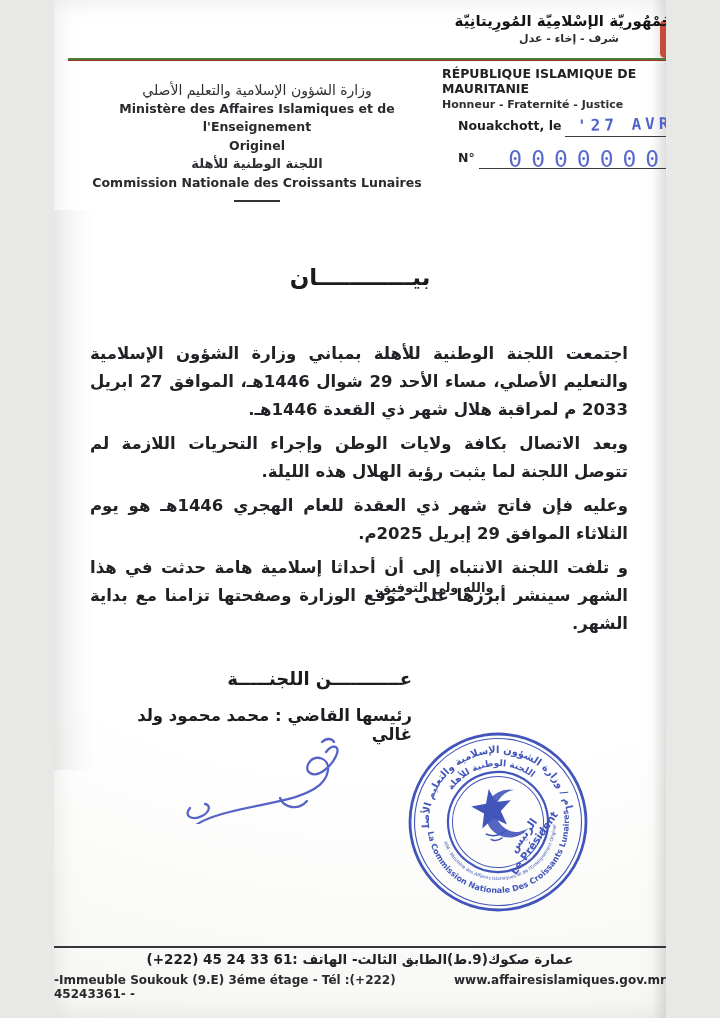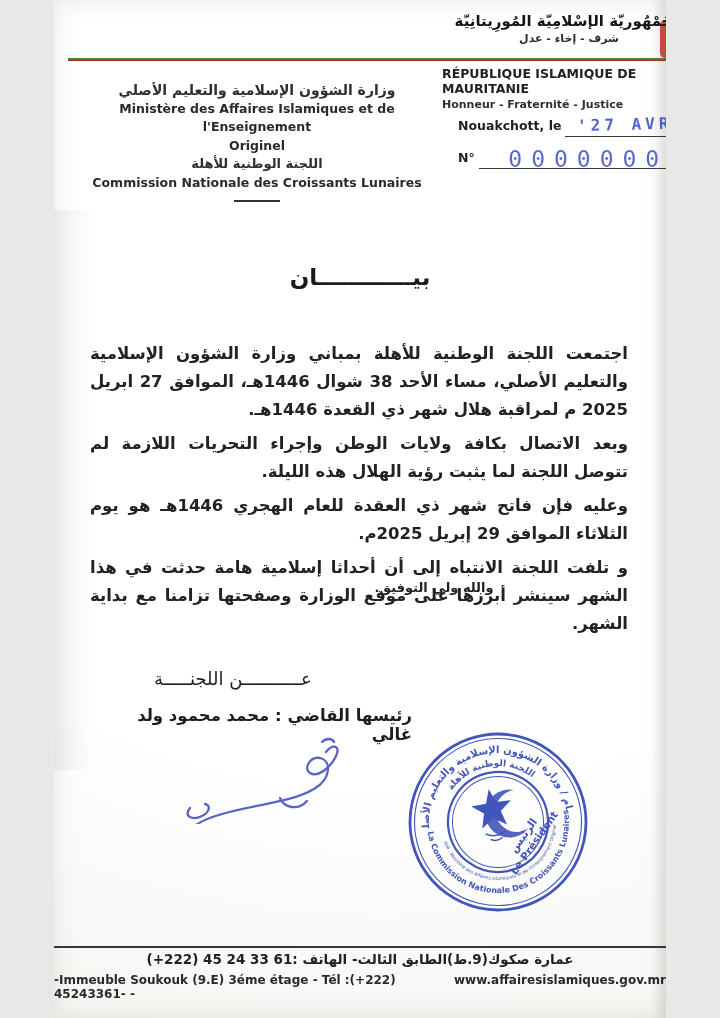--- a/index.html
+++ b/index.html
@@ -21,21 +21,21 @@
   .bicolor-line{position:absolute;left:14px;right:0;top:58px;height:3px;z-index:1;
     background:linear-gradient(to bottom,#4a7d3c 50%,#9e2f23 50%);}
   .hdr-right-top{position:absolute;left:400px;top:12px;width:230px;text-align:center;z-index:2;}
   .country-ar{font-weight:bold;font-size:15px;color:#141418;letter-spacing:.5px;}
   .motto-ar{font-size:11px;font-weight:bold;color:#2c2c30;margin-top:2px;}
   .hdr-right-bottom{position:absolute;left:388px;top:66px;width:256px;text-align:left;}
   .country-fr{font-weight:bold;font-size:12.5px;color:#222226;}
   .motto-fr{font-weight:bold;font-size:11px;color:#303034;margin-top:2px;}
 
   .hdr-left{position:absolute;left:22px;top:80px;width:362px;text-align:center;line-height:1.45;}
-  .ministry-ar{font-weight:bold;font-size:14px;color:#2e2e33;}
+  .ministry-ar{font-weight:normal;font-size:14px;color:#2e2e33;}
   .ministry-fr{font-weight:bold;font-size:12.5px;color:#2a2a2e;}
   .commission-ar{font-weight:bold;font-size:13px;color:#2e2e33;}
   .commission-fr{font-weight:bold;font-size:12.5px;color:#2a2a2e;}
   .hdr-dash{width:46px;height:2px;background:#333;margin:8px auto 0 auto;}
 
   .emblem{position:absolute;left:616px;top:13px;width:90px;height:90px;z-index:2;}
   .corner-sliver{position:absolute;right:-3px;top:20px;width:9px;height:38px;
     background:#c23a28;border-radius:5px 0 0 5px;opacity:.9;}
 
   
@@ -54,22 +54,22 @@
   
   .doc-title{position:absolute;left:0;right:0;top:264px;text-align:center;
     font-weight:bold;font-size:23px;color:#1b1b1f;direction:rtl;}
   .body-text{position:absolute;left:36px;right:38px;top:340px;direction:rtl;
     text-align:justify;font-weight:bold;font-size:16.5px;line-height:28px;color:#222226;}
   .body-text p{margin:0 0 6px 0;}
   .closing{position:absolute;left:290px;width:180px;top:580px;text-align:center;
     font-weight:bold;font-size:13px;direction:rtl;color:#222226;}
 
   
-  .on-behalf{position:absolute;left:100px;top:668px;width:258px;text-align:left;
-    font-weight:normal;font-size:18px;direction:rtl;color:#1d1d21;}
+  .on-behalf{position:absolute;left:100px;top:668px;width:258px;text-align:right;
+    font-weight:bold;font-size:18px;direction:rtl;color:#1d1d21;}
   .president-line{position:absolute;left:40px;top:706px;width:318px;direction:rtl;
     text-align:right;font-weight:bold;font-size:16.5px;color:#1d1d21;}
   .signature{position:absolute;left:100px;top:732px;width:210px;height:92px;}
   .round-stamp{position:absolute;left:352px;top:730px;width:184px;height:184px;
     transform:rotate(-9deg);opacity:.92;}
 
   
   .footer-line{position:absolute;left:0;right:0;top:946px;height:1.6px;background:#35353a;}
   .footer-ar{position:absolute;left:0;right:0;top:951px;display:flex;justify-content:center;
     align-items:baseline;gap:0;font-weight:bold;font-size:13.5px;color:#222226;}
@@ -130,21 +130,21 @@
     <span class="ref-label-fr">N°</span>
     <span class="ref-underline">
       <span class="num-stamp stamp-ink">00000009</span>
     </span>
     <span class="ref-label-ar">الرقم</span>
   </div>
 
   <div class="doc-title">بيــــــــــــان</div>
 
   <div class="body-text">
-    <p>اجتمعت اللجنة الوطنية للأهلة بمباني وزارة الشؤون الإسلامية والتعليم الأصلي، مساء الأحد 38 شوال 1446هـ، الموافق 27 ابريل 2025 م لمراقبة هلال شهر ذي القعدة 1446هـ.</p>
+    <p>اجتمعت اللجنة الوطنية للأهلة بمباني وزارة الشؤون الإسلامية والتعليم الأصلي، مساء الأحد 29 شوال 1446هـ، الموافق 27 ابريل 2033 م لمراقبة هلال شهر ذي القعدة 1446هـ.</p>
     <p>وبعد الاتصال بكافة ولايات الوطن وإجراء التحريات اللازمة لم تتوصل اللجنة لما يثبت رؤية الهلال هذه الليلة.</p>
     <p>وعليه فإن فاتح شهر ذي العقدة  للعام الهجري 1446هـ هو يوم الثلاثاء الموافق 29 إبريل 2025م.</p>
     <p>و تلفت اللجنة الانتباه إلى أن أحداثا إسلامية هامة حدثت في هذا الشهر سينشر أبرزها على موقع الوزارة وصفحتها تزامنا مع بداية الشهر.</p>
   </div>
   <div class="closing">والله ولي التوفيق.</div>
 
   <div class="on-behalf">عـــــــــــن اللجنـــــة</div>
   <div class="president-line">رئيسها القاضي : محمد محمود ولد غالي</div>
 
   <svg class="signature" viewBox="0 0 210 92">

